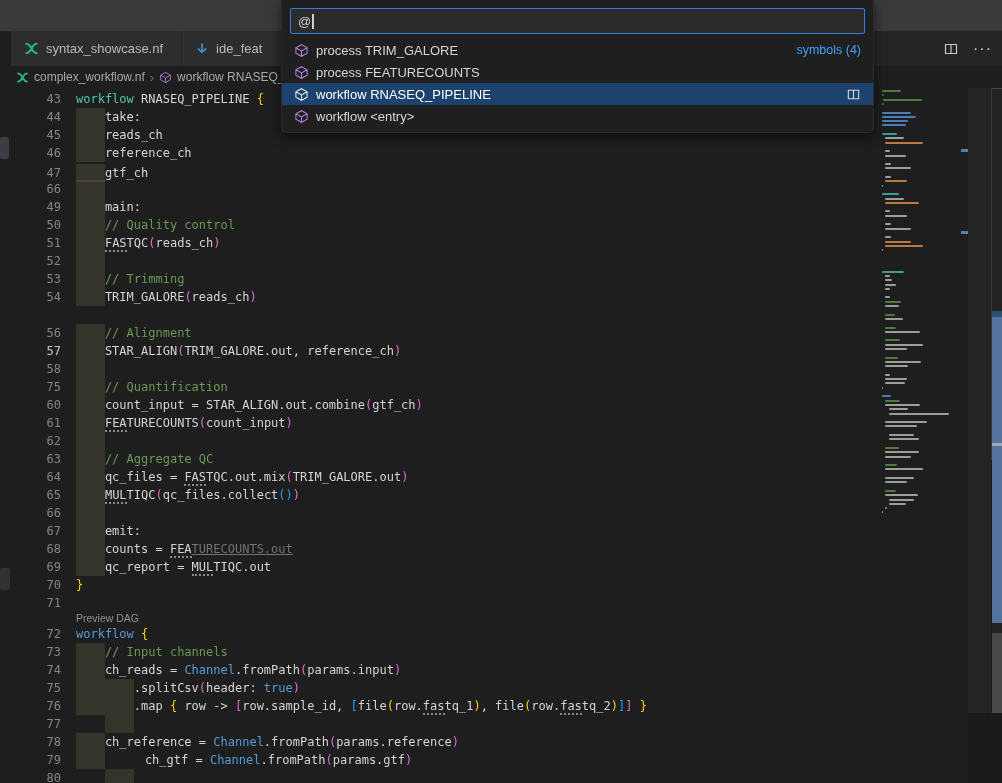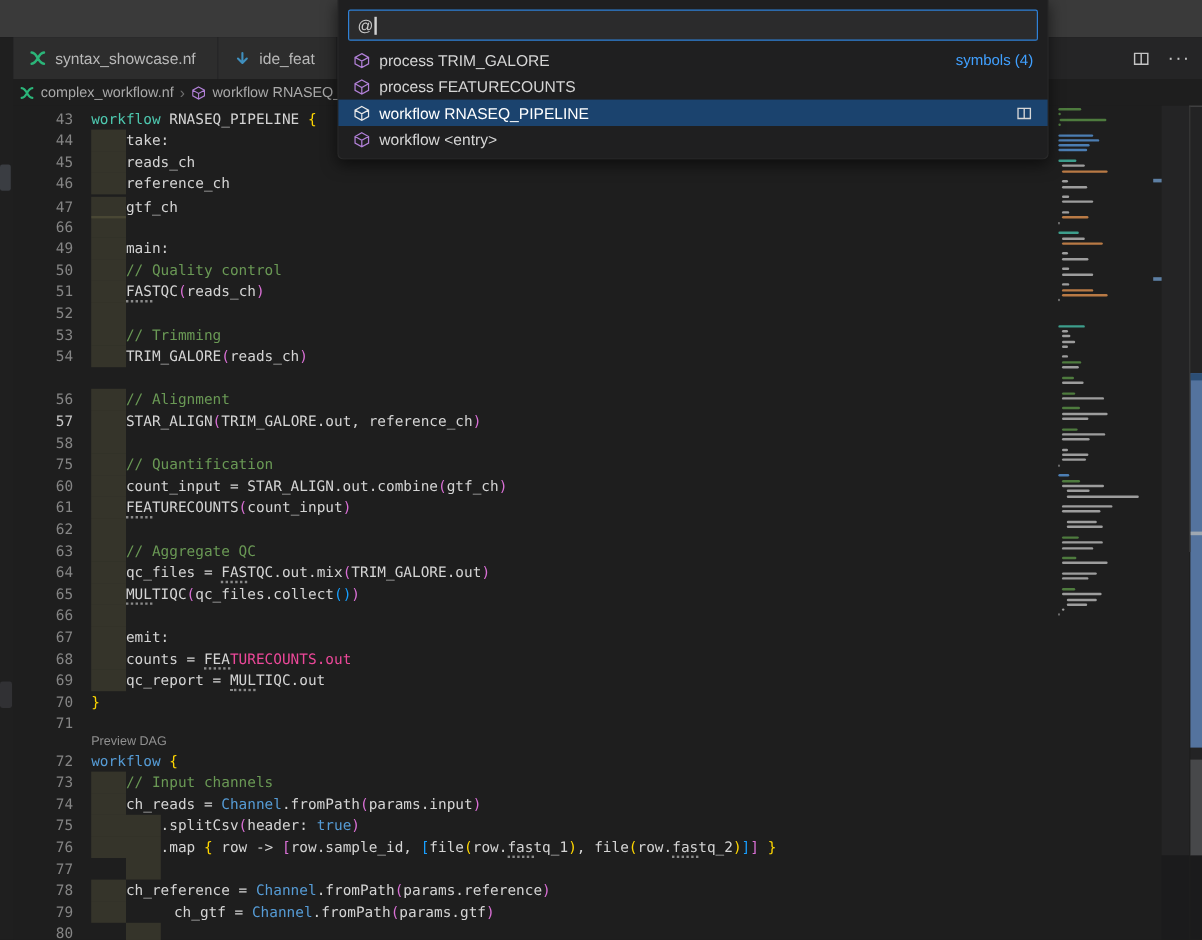--- a/index.html
+++ b/index.html
@@ -232,21 +232,21 @@
         <div class="lc"></div>
       </div>
       <div class="crow" style="top: 434px;">
         <div class="ib" style="left: 76px;"></div>
         <span class="ln">67</span>
         <div class="lc"><span style="color: rgb(212, 212, 212);">    emit:</span></div>
       </div>
       <div class="crow" style="top: 452px;">
         <div class="ib" style="left: 76px;"></div>
         <span class="ln">68</span>
-        <div class="lc"><span style="color: rgb(212, 212, 212);">    counts = </span><span class="tok-wd" style="color: rgb(212, 212, 212);">FEA</span><span style="color: #ec4899;">TURECOUNTS.out</span></div>
+        <div class="lc"><span style="color: rgb(212, 212, 212);">    counts = </span><span class="tok-wd" style="color: rgb(212, 212, 212);">FEA</span><span style="color: #737373; text-decoration: underline;">TURECOUNTS.out</span></div>
       </div>
       <div class="crow" style="top: 470px;">
         <div class="ib" style="left: 76px;"></div>
         <span class="ln">69</span>
         <div class="lc"><span style="color: rgb(212, 212, 212);">    qc_report = </span><span class="tok-wd" style="color: rgb(212, 212, 212);">MUL</span><span style="color: rgb(212, 212, 212);">TIQC.out</span></div>
       </div>
       <div class="crow" style="top: 488px;">
         <span class="ln">70</span>
         <div class="lc"><span style="color: rgb(255, 215, 0);">}</span></div>
       </div>

